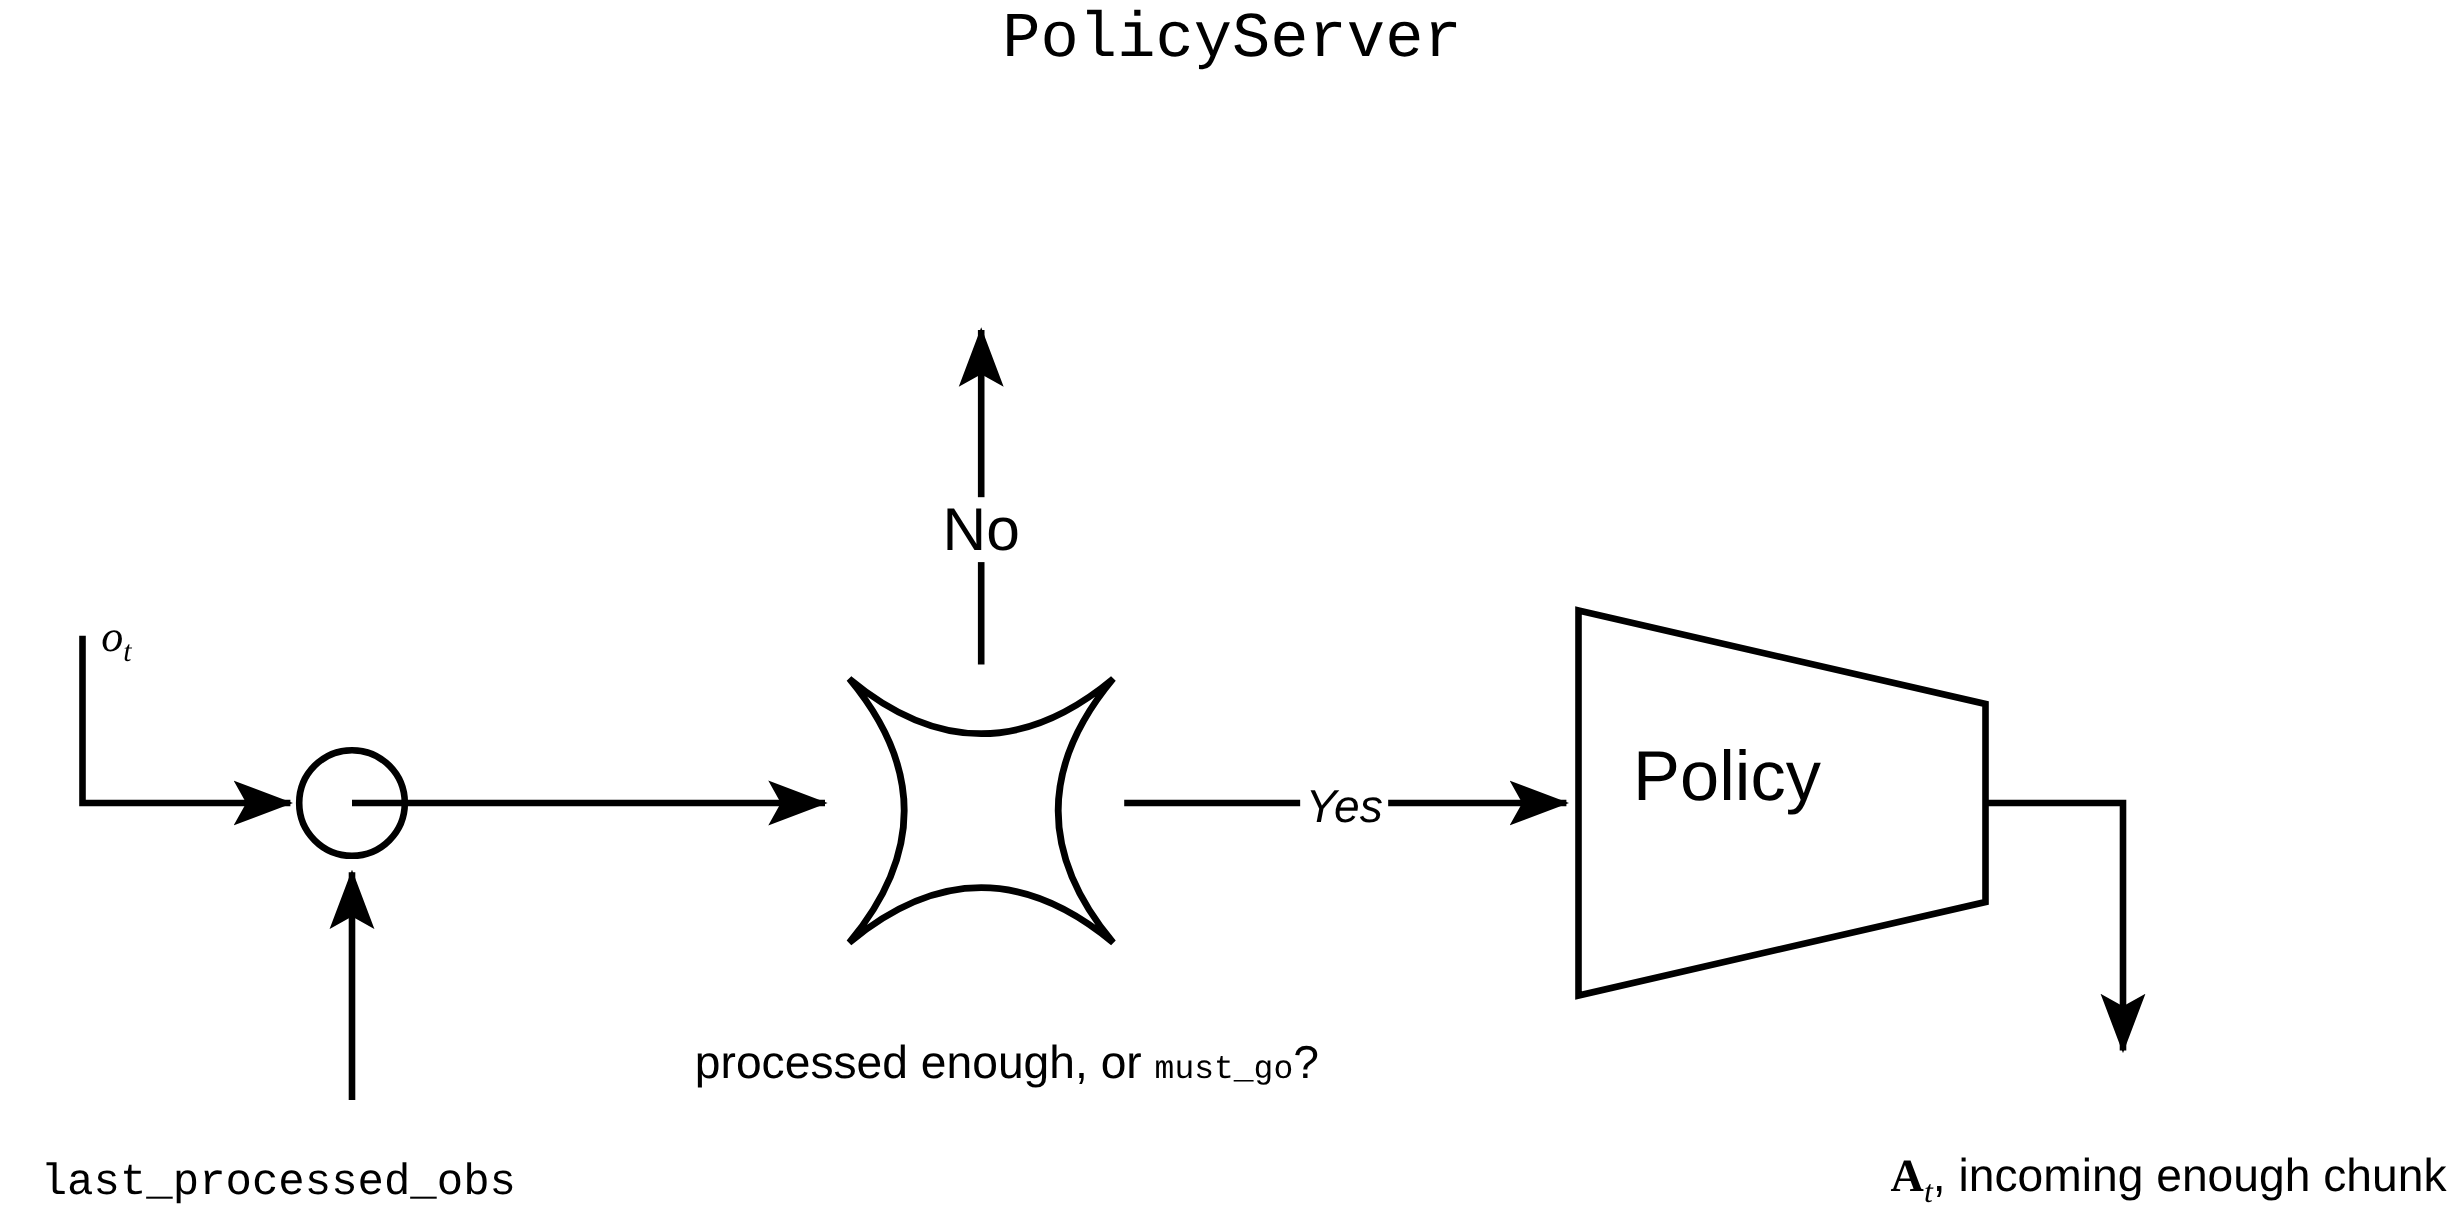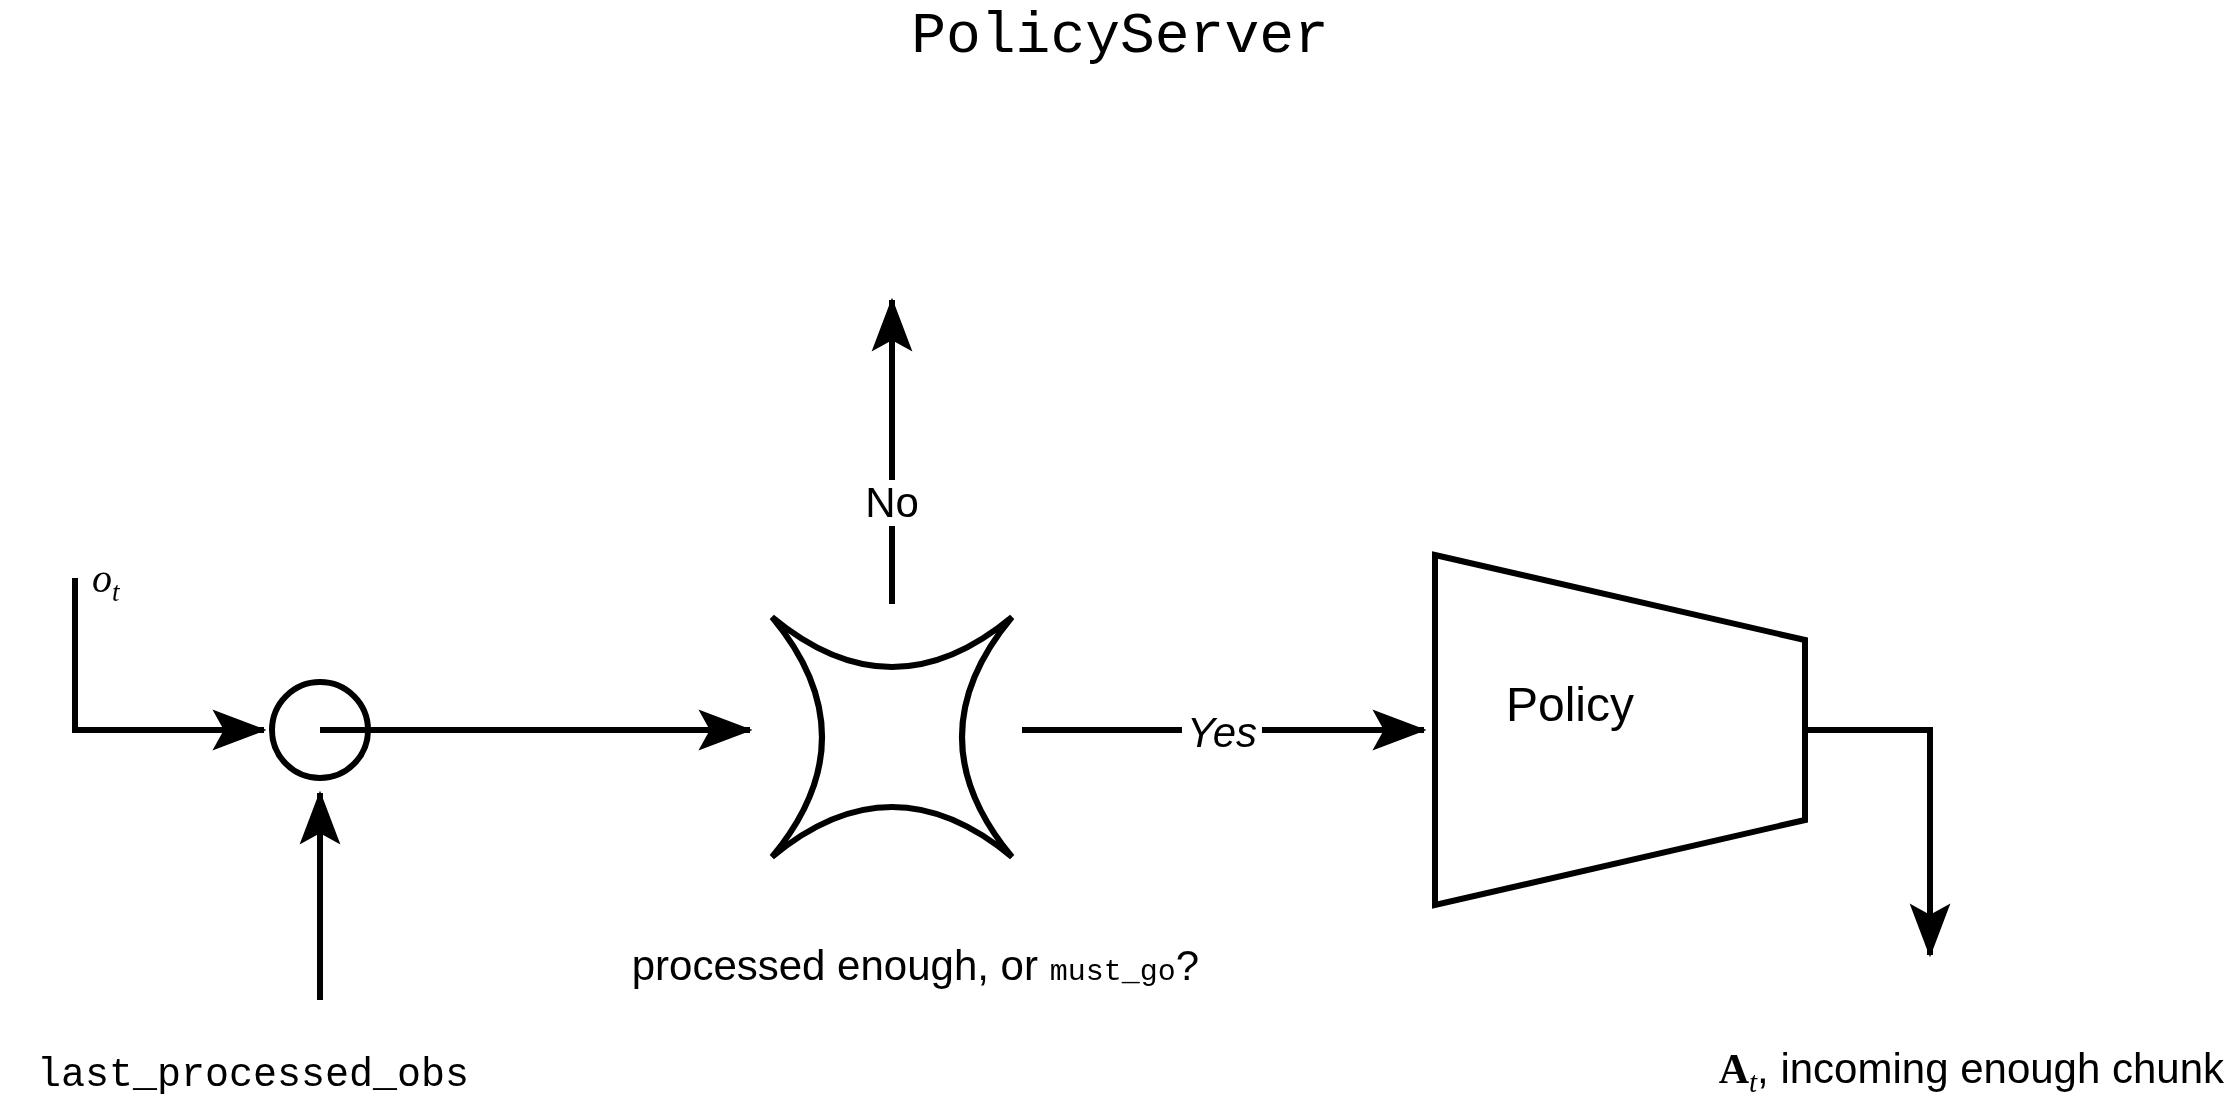--- a/index.html
+++ b/index.html
@@ -50,24 +50,23 @@
     transform: translateX(-50%);
     font-family: "Liberation Sans", sans-serif;
     font-size: 42px;
   }
   
   #no-label {
     left: 892px;
     top: 452px;
     transform: translateX(-50%);
     font-family: "Liberation Sans", sans-serif;
-    font-size: 42px;
+    font-size: 55px;
     background: #ffffff;
     padding: 2px 6px;
-    margin-top: 28px;
   }
   
   #yes-label {
     left: 1222px;
     top: 710px;
     transform: translateX(-50%);
     font-family: "Liberation Sans", sans-serif;
     font-size: 42px;
     background: #ffffff;
     padding: 2px 5px;
@@ -105,21 +104,21 @@
   #decision-label .mono {
     font-family: "Liberation Mono", "DejaVu Sans Mono", monospace;
     font-size: 30px;
   }
   
   #policy-label {
     left: 1570px;
     top: 705px;
     transform: translate(-50%, -50%);
     font-family: "Liberation Sans", sans-serif;
-    font-size: 48px;
+    font-size: 64px;
   }
   
   #action-chunk-label {
     left: 1672px;
     top: 1006px;
     font-family: "Liberation Sans", sans-serif;
     font-size: 42px;
   }
   #action-chunk-label .mathbf {
     font-family: "Liberation Serif", "DejaVu Serif", serif;

